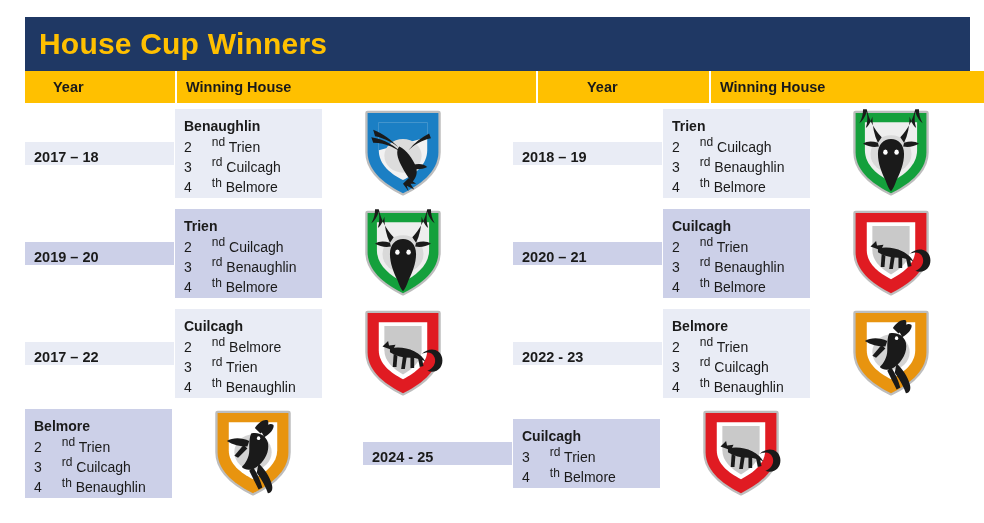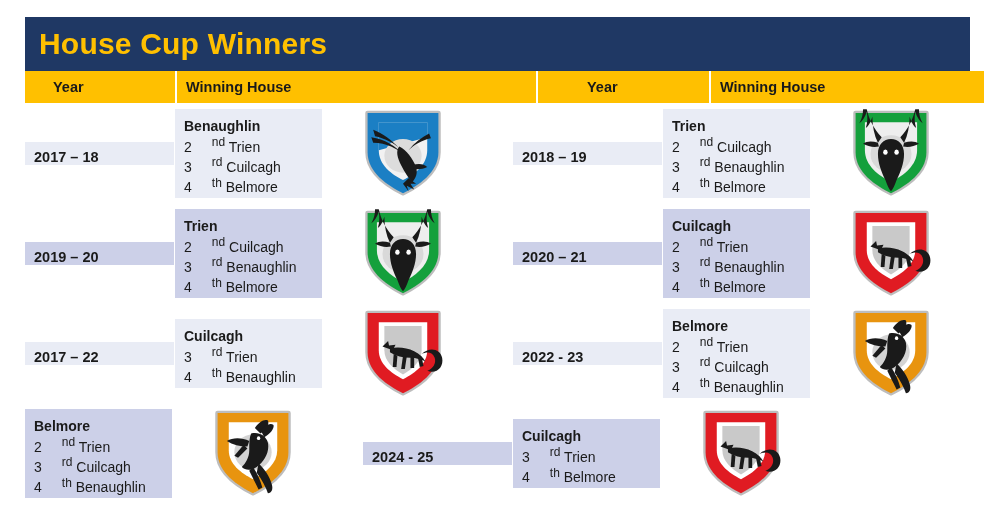--- a/index.html
+++ b/index.html
@@ -285,20 +285,21 @@
             </span>
           </div>
           <div class="cell col-tail no-pad"></div>
         </div>
         <div class="data-row">
           <div class="cell col-year">
             <div class="year-text">2017 – 22</div>
           </div>
           <div class="cell col-house">
             <div class="house-winner">Cuilcagh</div>
+            <div class="house-place"><span>2</span><sup>nd</sup><span> Belmore</span></div>
             <div class="house-place"><span>3</span><sup>rd</sup><span> Trien</span></div>
             <div class="house-place"><span>4</span><sup>th</sup><span> Benaughlin</span></div>
           </div>
           <div class="cell col-gap gap-cell no-pad"></div>
           <div class="cell col-crest crest-cell no-pad">
             <span>
               <svg viewBox="0 0 88 96" width="82" height="90" class="crest-svg">
                 <path d="M6,4 L6,46 C6,68 28,82 44,90 C60,82 82,68 82,46 L82,4 Z" fill="#ffffff" stroke="#bdbdbd" stroke-width="5" stroke-linejoin="round"></path>
                 <path d="M6,4 L6,46 C6,68 28,82 44,90 C60,82 82,68 82,46 L82,4 Z" fill="#e01b22"></path>
                 <path d="M18,14 L70,14 L70,44 C70,58 58,68 44,75 C30,68 18,58 18,44 Z" fill="#ffffff"></path>

